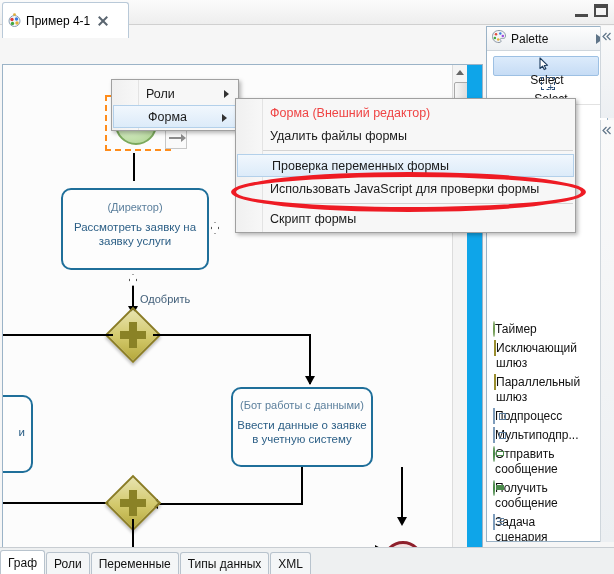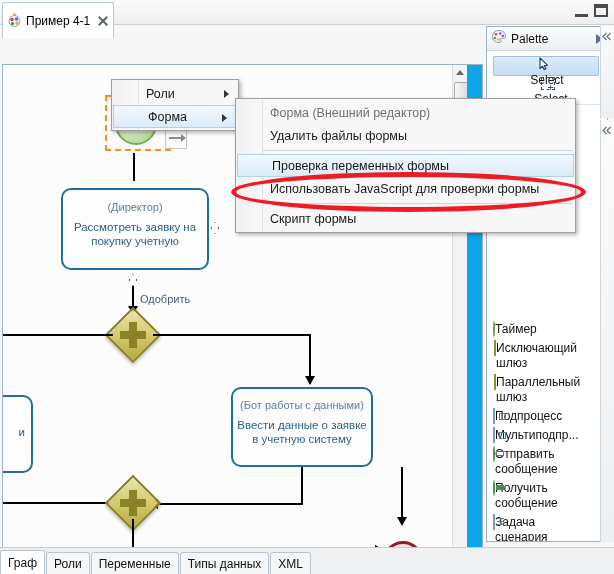--- a/index.html
+++ b/index.html
@@ -22,21 +22,21 @@
     position: absolute; left: 0; top: 0; width: 614px; height: 24px;
     background: linear-gradient(to bottom, #fbfbfb 0%, #eeeeee 100%);
     border-bottom: 1px solid #d0d0d0;
   }
   .edittab {
     position: absolute; left: 2px; top: 2px; height: 36px;
     background: #ffffff;
     border: 1px solid #b9c9d8; border-bottom: none;
     border-radius: 3px 3px 0 0;
     display: flex; align-items: center;
-    padding: 0 4px 0 4px;
+    padding: 0 19px 0 4px;
     box-sizing: border-box;
   }
   .edittab .tabicon { width: 15px; height: 15px; position: relative; margin-right: 4px;}
   .edittab .tablabel { font-size: 12px; color: #000; }
   .edittab .tabclose {
     margin-left: 7px; width: 12px; height: 12px;
     position: relative; cursor: pointer;
   }
   .tabclose::before, .tabclose::after {
     content: ''; position: absolute; left: 0; top: 5px;
@@ -279,21 +279,21 @@
     height: 23px; display:flex; align-items:center;
     padding: 0 10px 0 34px; font-size: 12.5px; color:#1a1a1a;
     position: relative; white-space: nowrap;
   }
   .mi.hl {
     background: linear-gradient(to bottom,#f1f7fd,#dcebf9);
     border: 1px solid #b3d0ea;
     box-sizing: border-box;
     margin: 0 1px;
   }
-  .mi.disabled { color: #737373; }
+  .mi.disabled { color: #ef4444; }
   .mi .sub-arrow {
     position:absolute; right: 9px; top: 8px;
     width:0;height:0;border-top:4px solid transparent;border-bottom:4px solid transparent;border-left:5px solid #333;
   }
   .mi-sep { height:1px; background:#d4d4d4; margin: 3px 2px 3px 2px; }
   .menu-gutter {
     position:absolute; left:0; top:0; bottom:0; width: 26px;
     background: linear-gradient(to right,#f0f0f0,#f7f7f7);
     border-right: 1px solid #e3e3e3;
   }
@@ -344,21 +344,21 @@
       </div>
       <div class="mini-tool" style="left:162px; top:62px;">
         <span class="arrowic"></span>
       </div>
 
       <div class="conn" style="left:130px; top:88px; width:2px; height:28px;"></div>
 
       <div class="task" style="left:58px; top:123px; width:148px; height:82px; padding-top:10px;">
         <span class="swim">(Директор)</span>
         <span class="body">Рассмотреть заявку на</span><br>
-        <span class="body">покупку учетную</span>
+        <span class="body">заявку услуги</span>
       </div>
 
       <div class="diamond-small" style="left:208px; top:157px;"></div>
 
       <div class="diamond-small" style="left:126px; top:209px;"></div>
       <div class="conn" style="left:129px; top:221px; width:2px; height:28px;"></div>
       <div class="arrowhead ah-down" style="left:125px; top:241px;"></div>
       <div class="edge-label" style="left:137px; top:228px;">Одобрить</div>
 
       <div class="gateway" style="left:110px; top:250px;">

